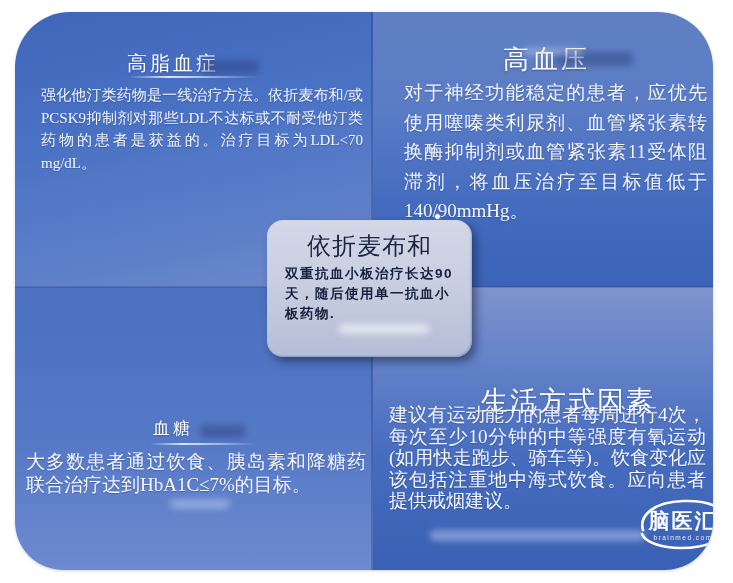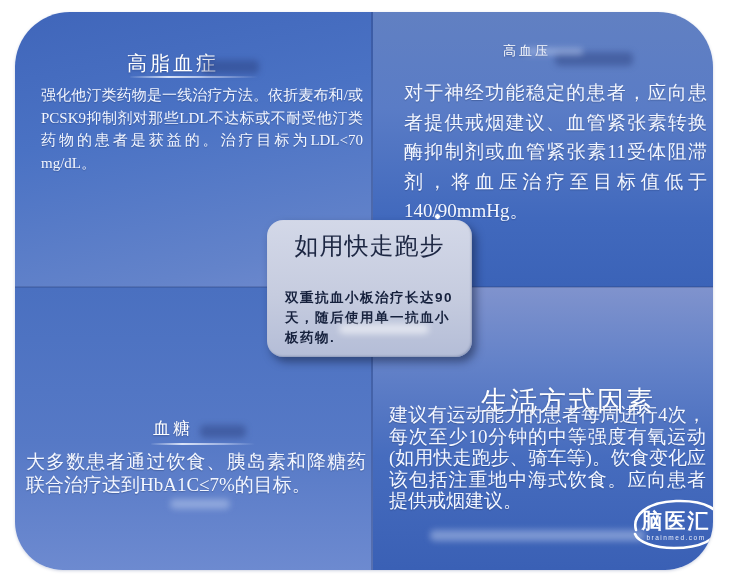--- a/index.html
+++ b/index.html
@@ -50,34 +50,34 @@
     border-radius: 16px;
     background: linear-gradient(180deg, #d3d8e8 0%, #c6ccdf 55%, #b4bdd7 100%);
     box-shadow: 4px 5px 8px rgba(15,25,55,0.5), inset -1px -1px 2px rgba(70,85,130,0.35);
     z-index: 5;
   }
   .center-card-title {
     position: absolute; left: 0; right: 0; top: 10px; text-align: center;
     font-size: 24px; color: #1c2642; letter-spacing: 1px; white-space: nowrap;
   }
   .center-card-body {
-    position: absolute; left: 18px; top: 68px; width: 174px;
+    position: absolute; left: 18px; top: 44px; width: 174px;
     font-family: "Liberation Sans", sans-serif; font-weight: bold;
     font-size: 13.5px; line-height: 20px; letter-spacing: 1.5px; color: #15203c;
   }
   .selection-handle {
     position: absolute; left: 434px; top: 213px; width: 7px; height: 7px;
     border: 1.5px solid #4a72c4; background: #ffffff; border-radius: 50%; z-index: 6;
   }
-  .logo { position: absolute; left: 255px; top: 203px; width: 96px; height: 72px; }
+  .logo { position: absolute; left: 262px; top: 203px; width: 96px; height: 72px; }
   .logo svg { display: block; }
   
   .t-hyperlipidemia { left: 112px; top: 38px; font-size: 20px; }
   .b-hyperlipidemia { left: 26px; top: 72px; width: 322px; font-size: 15px; line-height: 22.5px; }
-  .t-hypertension   { left: 130px; top: 30px; font-size: 13px; }
+  .t-hypertension   { left: 130px; top: 30px; font-size: 26px; }
   .b-hypertension   { left: 31px; top: 66px; width: 303px; font-size: 19px; line-height: 29.5px; }
   .t-glucose        { left: 138px; top: 130px; font-size: 17px; }
   .b-glucose        { left: 11px; top: 164px; width: 340px; font-size: 19px; line-height: 22.5px; }
   .t-lifestyle      { left: 108px; top: 96px; font-size: 27px; letter-spacing: 2px; }
   .b-lifestyle      { left: 16px; top: 117px; width: 317px; font-size: 19px; line-height: 21.5px; }
 </style>
 </head>
 <body>
 
 <div class="stage">
@@ -87,21 +87,21 @@
       <div class="q-title t-hyperlipidemia">高脂血症</div>
       <div class="title-underline" style="left:115px; top:64px; width:128px;"></div>
       <div class="smudge smudge-dark" style="left:188px; top:48px; width:56px; height:14px;"></div>
       <div class="q-body b-hyperlipidemia">强化他汀类药物是一线治疗方法。依折麦布和/或PCSK9抑制剂对那些LDL不达标或不耐受他汀类药物的患者是获益的。治疗目标为LDL&lt;70 mg/dL。</div>
     </div>
 
     <div class="quad quad-tr">
       <div class="q-title t-hypertension">高血压</div>
       <div class="smudge smudge-dark" style="left:182px; top:40px; width:78px; height:14px;"></div>
       <div class="smudge smudge-light" style="left:150px; top:36px; width:60px; height:7px;"></div>
-      <div class="q-body b-hypertension">对于神经功能稳定的患者，应向患者提供戒烟建议、血管紧张素转换酶抑制剂或血管紧张素11受体阻滞剂，将血压治疗至目标值低于140/90mmHg。</div>
+      <div class="q-body b-hypertension">对于神经功能稳定的患者，应优先使用噻嗪类利尿剂、血管紧张素转换酶抑制剂或血管紧张素11受体阻滞剂，将血压治疗至目标值低于140/90mmHg。</div>
     </div>
 
     <div class="quad quad-bl">
       <div class="q-title t-glucose">血糖</div>
       <div class="title-underline" style="left:136px; top:156px; width:104px;"></div>
       <div class="smudge smudge-dark" style="left:185px; top:138px; width:46px; height:13px;"></div>
       <div class="smudge smudge-light" style="left:155px; top:212px; width:60px; height:10px;"></div>
       <div class="q-body b-glucose">大多数患者通过饮食、胰岛素和降糖药联合治疗达到HbA1C≤7%的目标。</div>
     </div>
 
@@ -118,19 +118,19 @@
           <text x="48" y="50" text-anchor="middle" fill="#e8edfa" font-family="Liberation Sans, sans-serif" font-size="6.5" letter-spacing="1.5">brainmed.com</text>
         </svg>
       </div>
     </div>
 
     <div class="divider-v"></div>
     <div class="divider-h"></div>
   </div>
 
   <div class="center-card">
-    <div class="center-card-title">如用快走跑步</div>
+    <div class="center-card-title">依折麦布和</div>
     <div class="center-card-body">双重抗血小板治疗长达90天，随后使用单一抗血小板药物.</div>
     <div class="smudge smudge-light" style="left:72px; top:104px; width:90px; height:10px; background:rgba(255,255,255,0.55);"></div>
   </div>
 
   <div class="selection-handle"></div>
 </div>
 
 </body></html>

